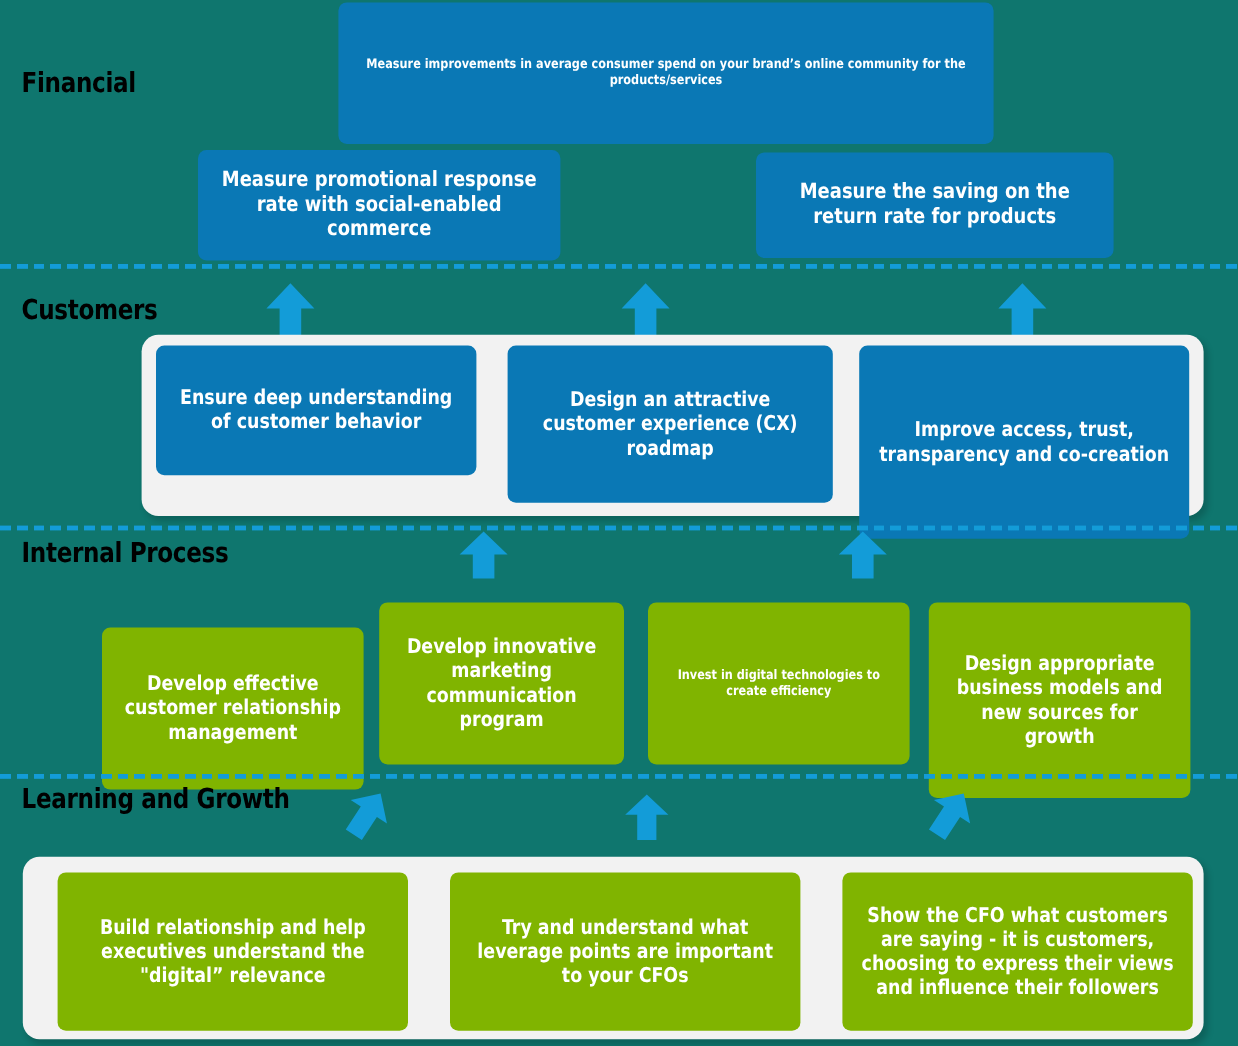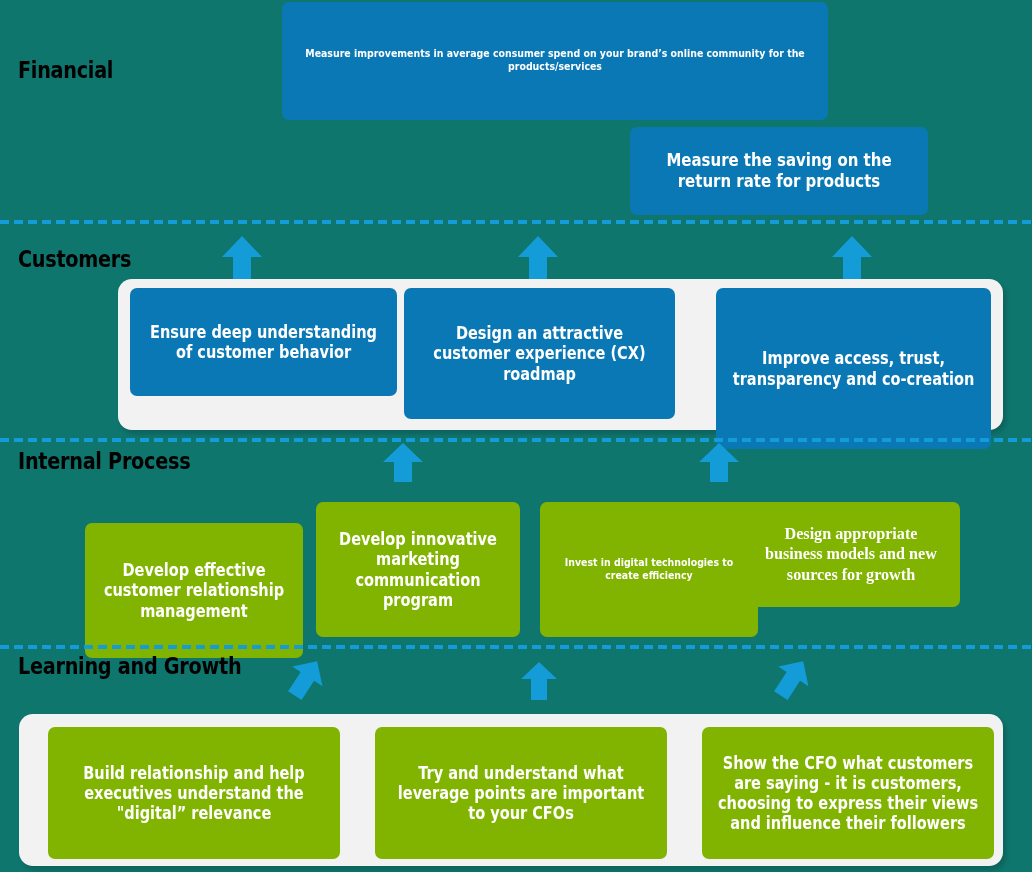--- a/index.html
+++ b/index.html
@@ -84,20 +84,23 @@
 <body>
 
 <div id="canvas">
 
   <div class="perspective-label" style="left:18px; top:59px;">Financial</div>
 
   <div class="card blue" style="left:282px; top:2px; width:546px; height:118px; font-size:11px;">
     <span class="card-text">Measure improvements in average consumer spend on your brand’s online community for the products/services</span>
   </div>
 
+  <div class="card blue" style="left:165px; top:125px; width:302px; height:92px; font-size:17.5px;">
+    <span class="card-text">Measure promotional response rate with social-enabled commerce</span>
+  </div>
 
   <div class="card blue" style="left:630px; top:127px; width:298px; height:88px; font-size:17.5px;">
     <span class="card-text">Measure the saving on the return rate for products</span>
   </div>
 
   <div class="divider" style="top:220px;"></div>
 
   <div class="arrow" style="left:222px; top:236px;">
     <svg width="40" height="44" viewBox="0 0 40 44" aria-hidden="true">
       <polygon points="20,0 40,21 29,21 29,44 11,44 11,21 0,21" fill="#139cd8"></polygon>
@@ -115,21 +118,21 @@
   </div>
 
   <div class="perspective-label" style="left:18px; top:248px;">Customers</div>
 
   <div class="group-panel" style="left:118px; top:279px; width:885px; height:151px;"></div>
 
   <div class="card blue" style="left:130px; top:288px; width:267px; height:108px; font-size:17px;">
     <span class="card-text">Ensure deep understanding of customer behavior</span>
   </div>
 
-  <div class="card blue" style="left:404px; top:288px; width:271px; height:131px; font-size:17px;">
+  <div class="card blue" style="left:423px; top:288px; width:271px; height:131px; font-size:17px;">
     <span class="card-text">Design an attractive customer experience (CX) roadmap</span>
   </div>
 
   <div class="card blue" style="left:716px; top:288px; width:275px; height:161px; font-size:17px;">
     <span class="card-text">Improve access, trust, transparency and co-creation</span>
   </div>
 
   <div class="divider" style="top:438px;"></div>
 
   <div class="arrow" style="left:383px; top:443px;">
@@ -150,21 +153,21 @@
   </div>
 
   <div class="card green" style="left:316px; top:502px; width:204px; height:135px; font-size:17px;justify-content:center;">
     <span class="card-text">Develop innovative marketing communication program</span>
   </div>
 
   <div class="card green" style="left:540px; top:502px; width:218px; height:135px; font-size:11px;justify-content:center;">
     <span class="card-text">Invest in digital technologies to create efficiency</span>
   </div>
 
-  <div class="card green" style="left:742px; top:502px; width:218px; height:105px; font-size:17px;font-family:Liberation Serif, serif;">
+  <div class="card green" style="left:774px; top:502px; width:218px; height:163px; font-size:17px;">
     <span class="card-text">Design appropriate business models and new sources for growth</span>
   </div>
 
   <div class="divider" style="top:645px;"></div>
 
   <div class="arrow" style="left:288px; top:658px; transform: rotate(33deg);">
     <svg width="36" height="41" viewBox="0 0 36 41" aria-hidden="true">
       <polygon points="18,0 36,18 26,18 26,41 10,41 10,18 0,18" fill="#139cd8"></polygon>
     </svg>
   </div>

